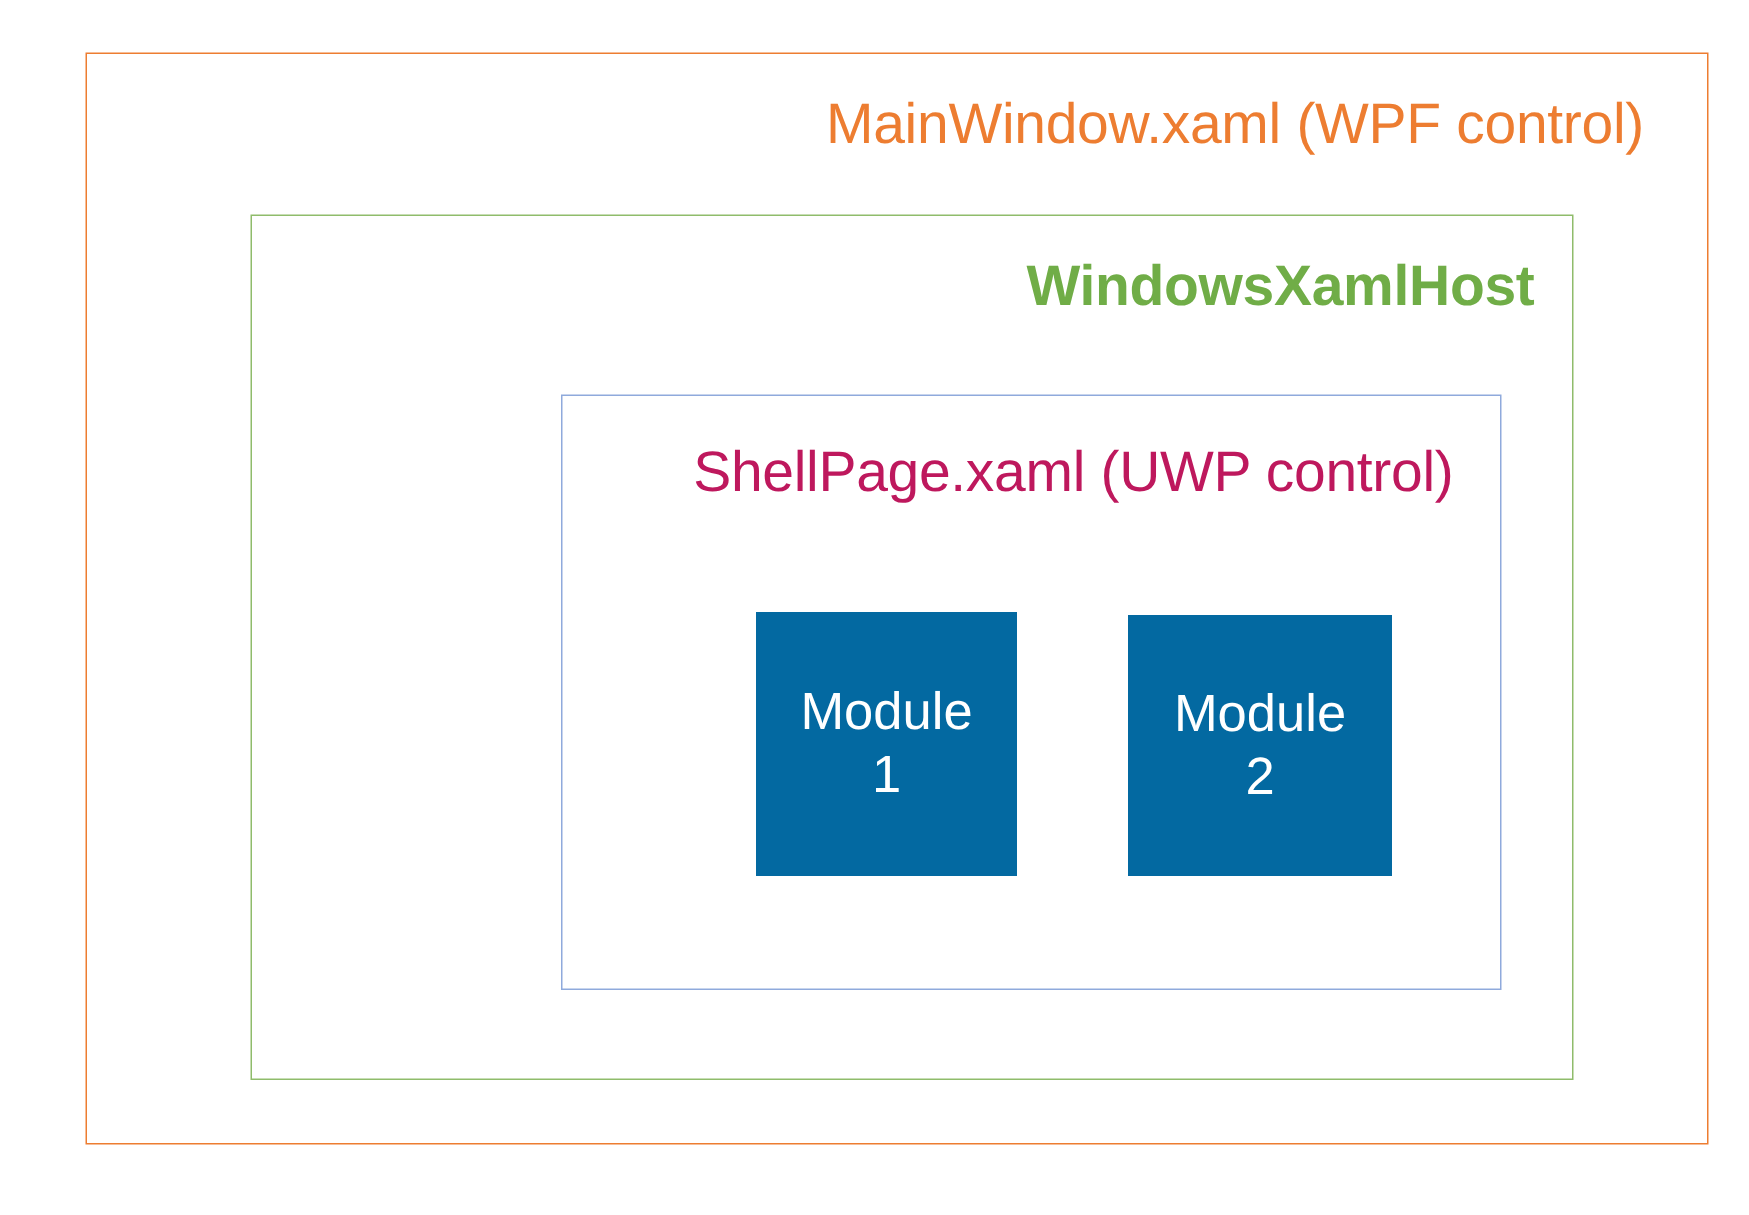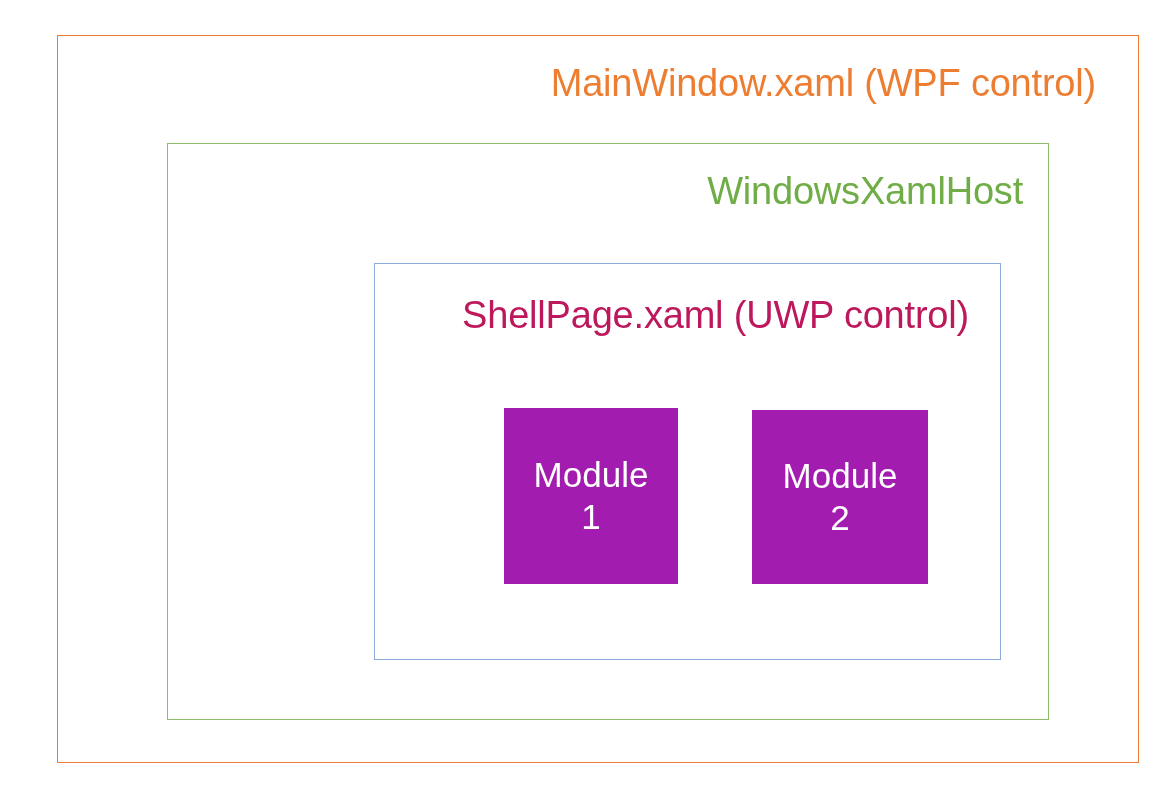--- a/index.html
+++ b/index.html
@@ -55,20 +55,21 @@
   }
   .label-host {
     position: absolute;
     right: 25px;
     top: 24px;
     font-size: 38px;
     line-height: 46px;
     color: #70AD47;
     white-space: nowrap;
     letter-spacing: -0.2px;
+    font-weight: bold;
   }
 
   
   .layer-shell {
     position: absolute;
     left: 206px;
     top: 119px;
     width: 627px;
     height: 397px;
     border: 1.6px solid #8FAADC;
@@ -89,21 +90,21 @@
   
   .modules {
     position: absolute;
     left: 0;
     top: 0;
     width: 100%;
     height: 100%;
   }
   .module-box {
     position: absolute;
-    background: #a21caf;
+    background: #0369a1;
     color: #ffffff;
     font-size: 35px;
     line-height: 42px;
     text-align: center;
     display: flex;
     align-items: center;
     justify-content: center;
     box-sizing: border-box;
     padding: 16px 6px;
   }

